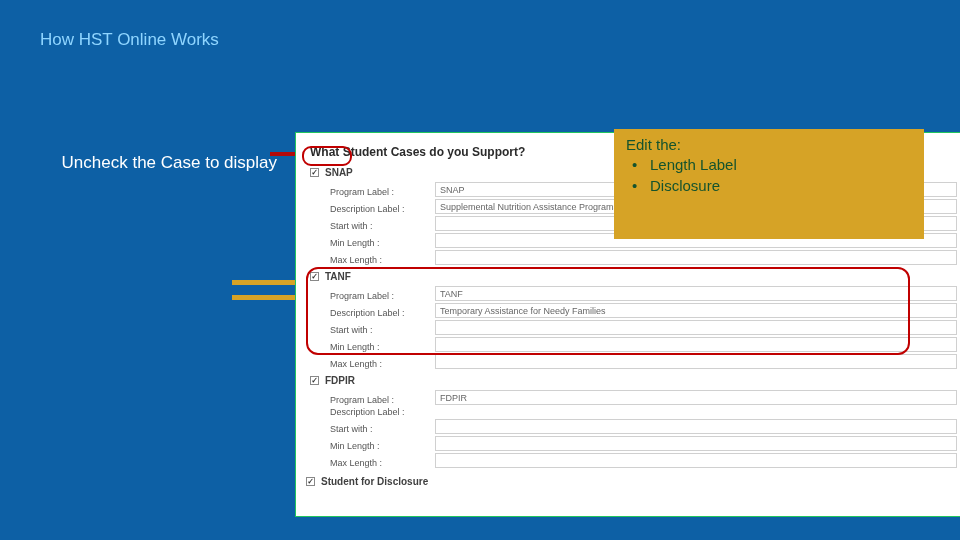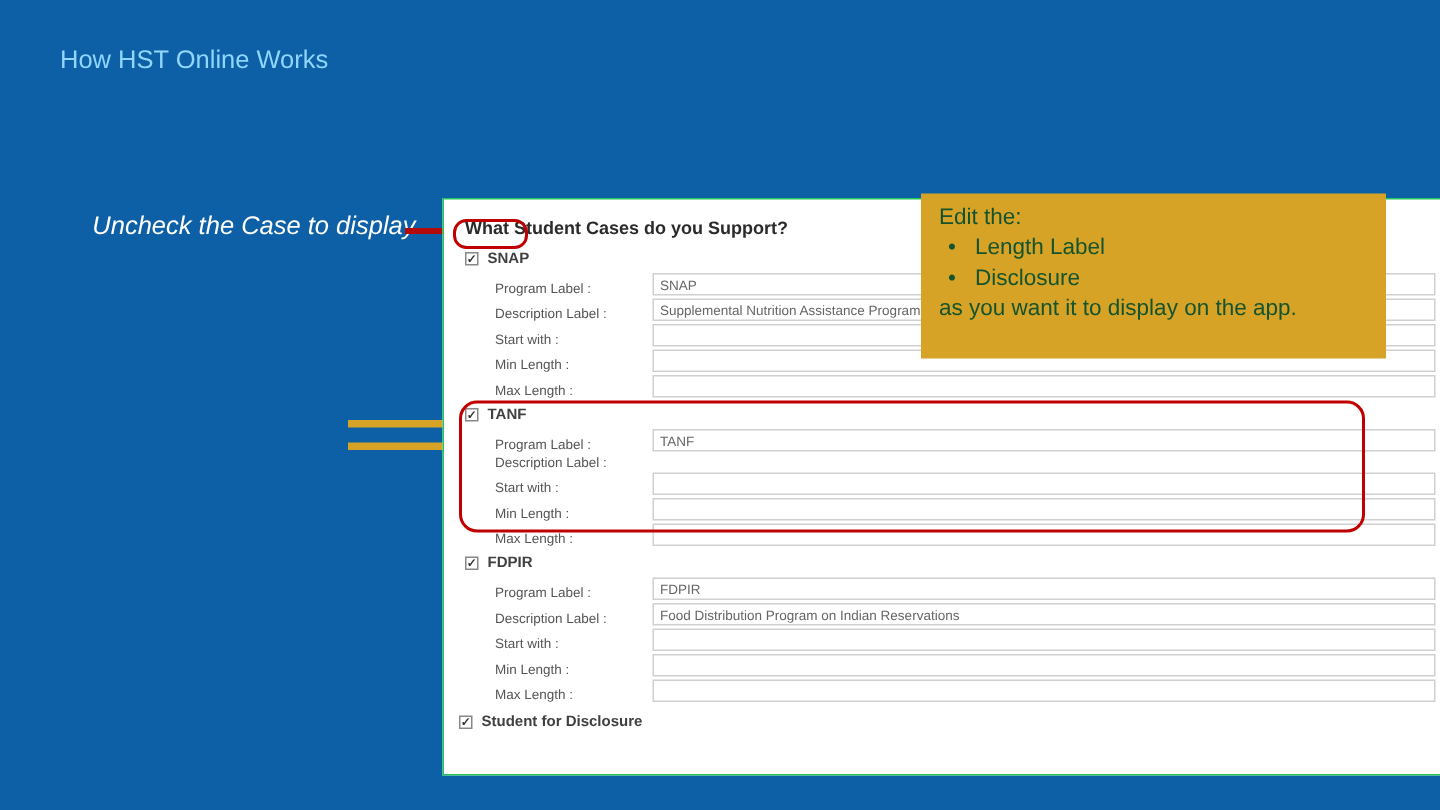--- a/index.html
+++ b/index.html
@@ -10,28 +10,27 @@
     position: absolute;
     left: 40px; top: 30px;
     color: #8fd5ff;
     font-size: 17px;
     font-weight: 400;
     text-align: right;
   }
 
   .left-callout {
     position: absolute;
-    left: 52px; top: 140px;
+    left: 52px; top: 152px;
     width: 225px;
     color: #fff;
     font-size: 17px;
     text-align: right;
     font-weight: 400;
     line-height: 1.3;
-    font-style: italic;
   }
 
   .arrow-red {
     position: absolute;
     left: 270px; top: 152px;
     width: 40px; height: 4px;
     background: #b40a0a;
   }
   .arrow-red::after {
     content: "";
@@ -197,20 +196,21 @@
     <div class="section-head">
       <span class="chk">✓</span>
       <span>TANF</span>
     </div>
     <div class="row">
       <div class="row-label">Program Label :</div>
       <div class="row-input">TANF</div>
     </div>
     <div class="row">
       <div class="row-label">Description Label :</div>
+      <div class="row-input">Temporary Assistance for Needy Families</div>
     </div>
     <div class="row">
       <div class="row-label">Start with :</div>
       <div class="row-input"></div>
     </div>
     <div class="row">
       <div class="row-label">Min Length :</div>
       <div class="row-input"></div>
     </div>
     <div class="row">
@@ -223,21 +223,20 @@
     <div class="section-head">
       <span class="chk">✓</span>
       <span>FDPIR</span>
     </div>
     <div class="row">
       <div class="row-label">Program Label :</div>
       <div class="row-input">FDPIR</div>
     </div>
     <div class="row">
       <div class="row-label">Description Label :</div>
-      <div class="row-input">Food Distribution Program on Indian Reservations</div>
     </div>
     <div class="row">
       <div class="row-label">Start with :</div>
       <div class="row-input"></div>
     </div>
     <div class="row">
       <div class="row-label">Min Length :</div>
       <div class="row-input"></div>
     </div>
     <div class="row">
@@ -258,14 +257,13 @@
 <div class="gold-box">
   <div>Edit the:</div>
   <div class="bline">
     <span class="dot">•</span>
     <span>Length Label</span>
   </div>
   <div class="bline">
     <span class="dot">•</span>
     <span>Disclosure</span>
   </div>
-  <div>as you want it to display on the app.</div>
 </div>
 
 </body></html>

